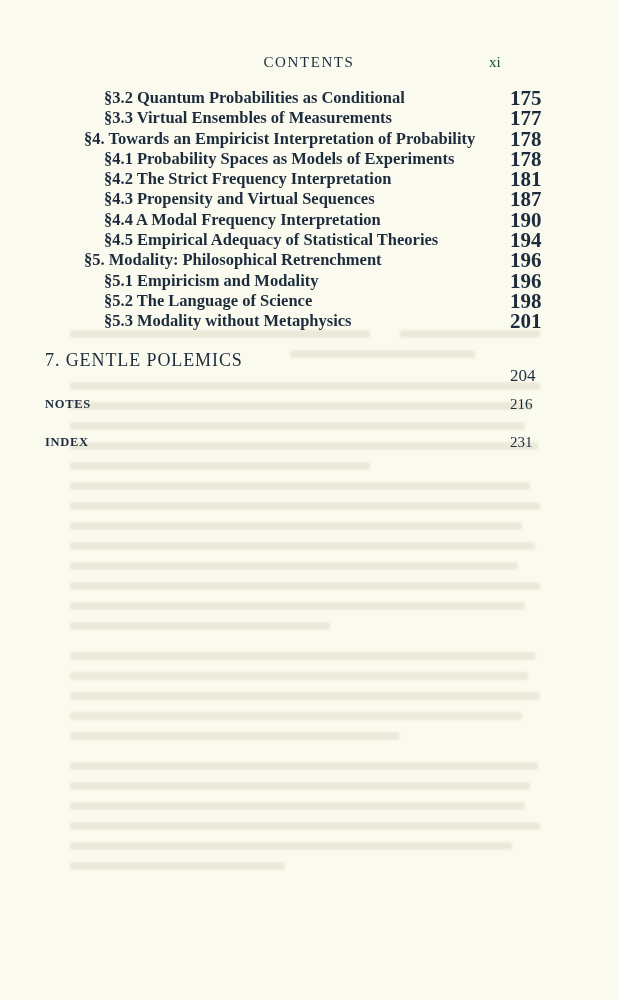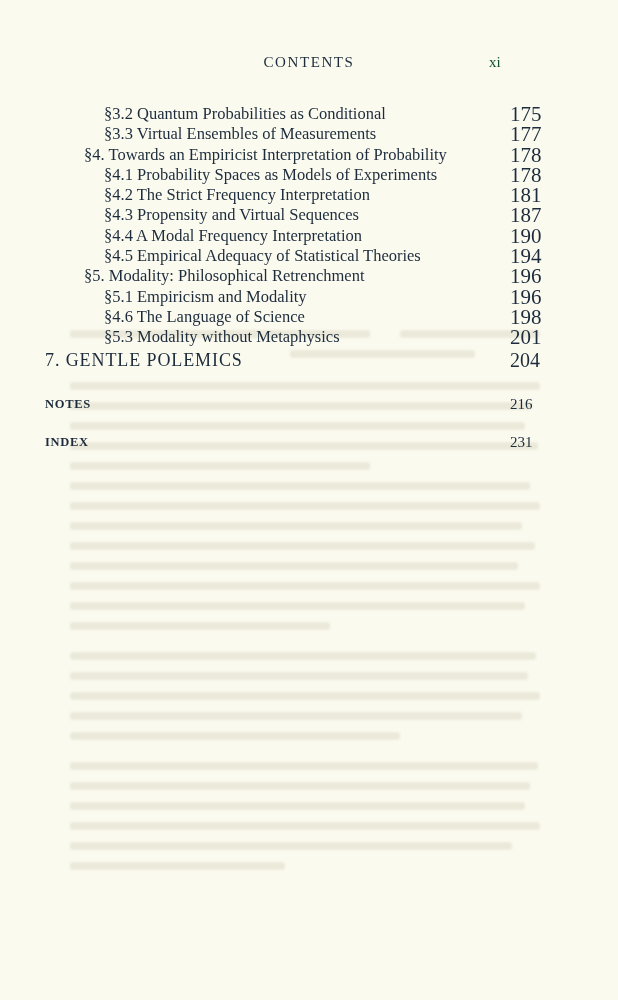--- a/index.html
+++ b/index.html
@@ -62,23 +62,24 @@
     position: absolute;
     left: 489px;
     font-size: 15px;
     color: #14532d;
   }
 
   
   .toc {
     position: absolute;
     left: 0;
-    top: 104px;
+    top: 88px;
     width: 597px;
     z-index: 2;
+    font-weight: bold;
   }
   .toc-row {
     position: relative;
     height: 20.3px;
     line-height: 20.3px;
     white-space: nowrap;
   }
   .toc-row .label {
     position: absolute;
     font-size: 16.5px;
@@ -105,21 +106,22 @@
   }
   .chapter .label {
     position: absolute;
     left: 45px;
     font-size: 18px;
     letter-spacing: .9px;
   }
   .chapter .page-no {
     position: absolute;
     left: 510px;
-    font-size: 20px;
+    font-size: 17px;
+    margin-top: 16px;
   }
 
   
   .backmatter-row {
     position: absolute;
     left: 0;
     width: 550px;
     height: 20px;
     line-height: 20px;
     z-index: 2;
@@ -214,21 +216,21 @@
       </div>
       <div class="toc-row lvl1">
         <div class="label">§5.  Modality: Philosophical Retrenchment</div>
         <div class="page-no">196</div>
       </div>
       <div class="toc-row lvl2">
         <div class="label">§5.1  Empiricism and Modality</div>
         <div class="page-no">196</div>
       </div>
       <div class="toc-row lvl2">
-        <div class="label">§4.6  The Language of Science</div>
+        <div class="label">§5.2  The Language of Science</div>
         <div class="page-no">198</div>
       </div>
       <div class="toc-row lvl2">
         <div class="label">§5.3  Modality without Metaphysics</div>
         <div class="page-no">201</div>
       </div>
     </div>
 
   <div class="chapter">
     <div class="label">7.  GENTLE POLEMICS</div>

